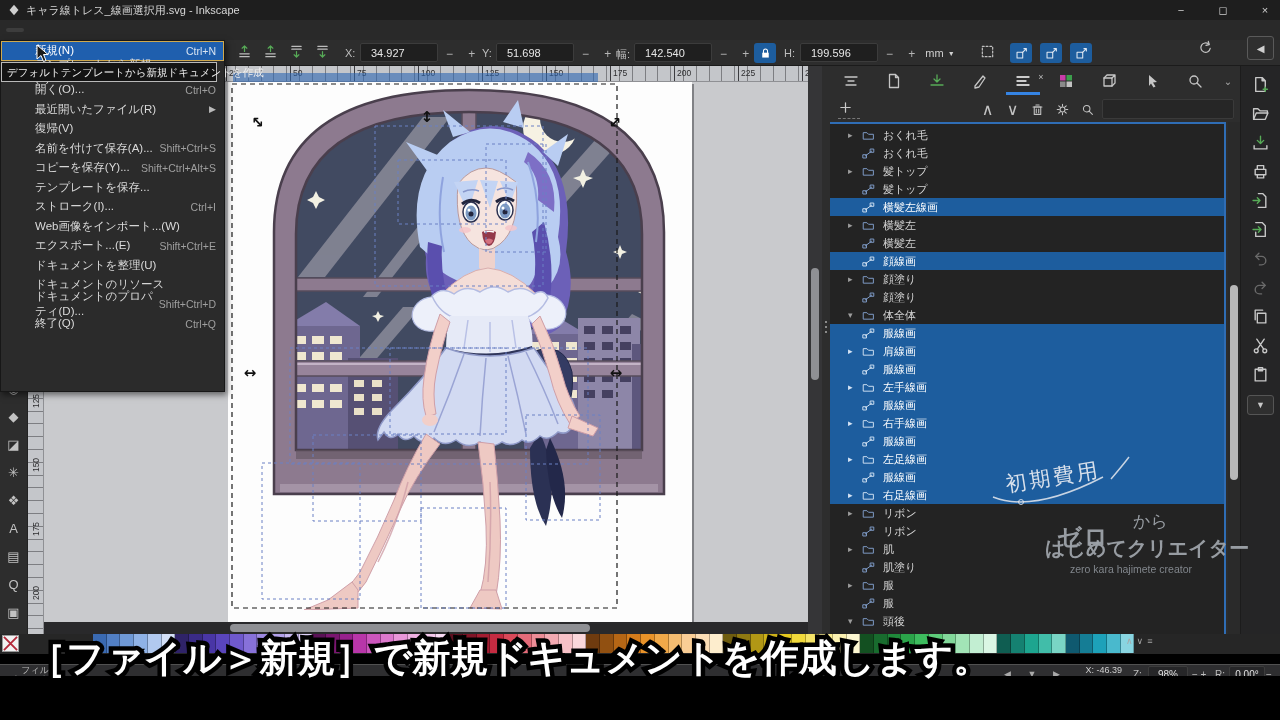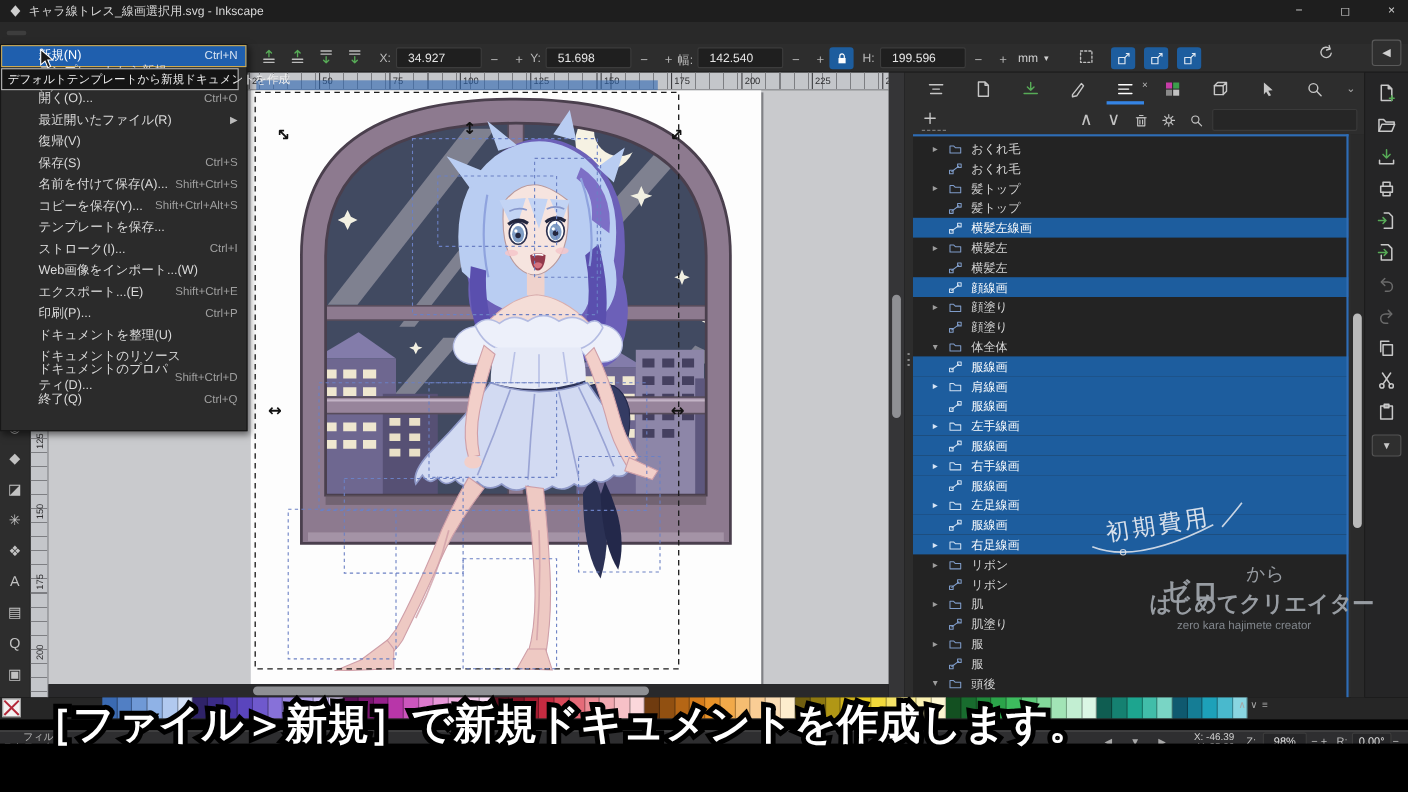--- a/index.html
+++ b/index.html
@@ -1164,25 +1164,20 @@
         <span>最近開いたファイル(R)</span>
         <span class="sc"></span>
         <span class="sub">▶</span>
       </div>
       <div class="fitem">
         <span>復帰(V)</span>
         <span class="sc"></span>
 
       </div>
       <div class="fitem">
-        <span>保存(S)</span>
-        <span class="sc">Ctrl+S</span>
-
-      </div>
-      <div class="fitem">
         <span>名前を付けて保存(A)...</span>
         <span class="sc">Shift+Ctrl+S</span>
 
       </div>
       <div class="fitem">
         <span>コピーを保存(Y)...</span>
         <span class="sc">Shift+Ctrl+Alt+S</span>
 
       </div>
       <div class="fitem">
@@ -1196,25 +1191,20 @@
 
       </div>
       <div class="fitem">
         <span>Web画像をインポート...(W)</span>
         <span class="sc"></span>
 
       </div>
       <div class="fitem">
         <span>エクスポート...(E)</span>
         <span class="sc">Shift+Ctrl+E</span>
-
-      </div>
-      <div class="fitem">
-        <span>印刷(P)...</span>
-        <span class="sc">Ctrl+P</span>
 
       </div>
       <div class="fitem">
         <span>ドキュメントを整理(U)</span>
         <span class="sc"></span>
 
       </div>
       <div class="fitem">
         <span>ドキュメントのリソース</span>
         <span class="sc"></span>

